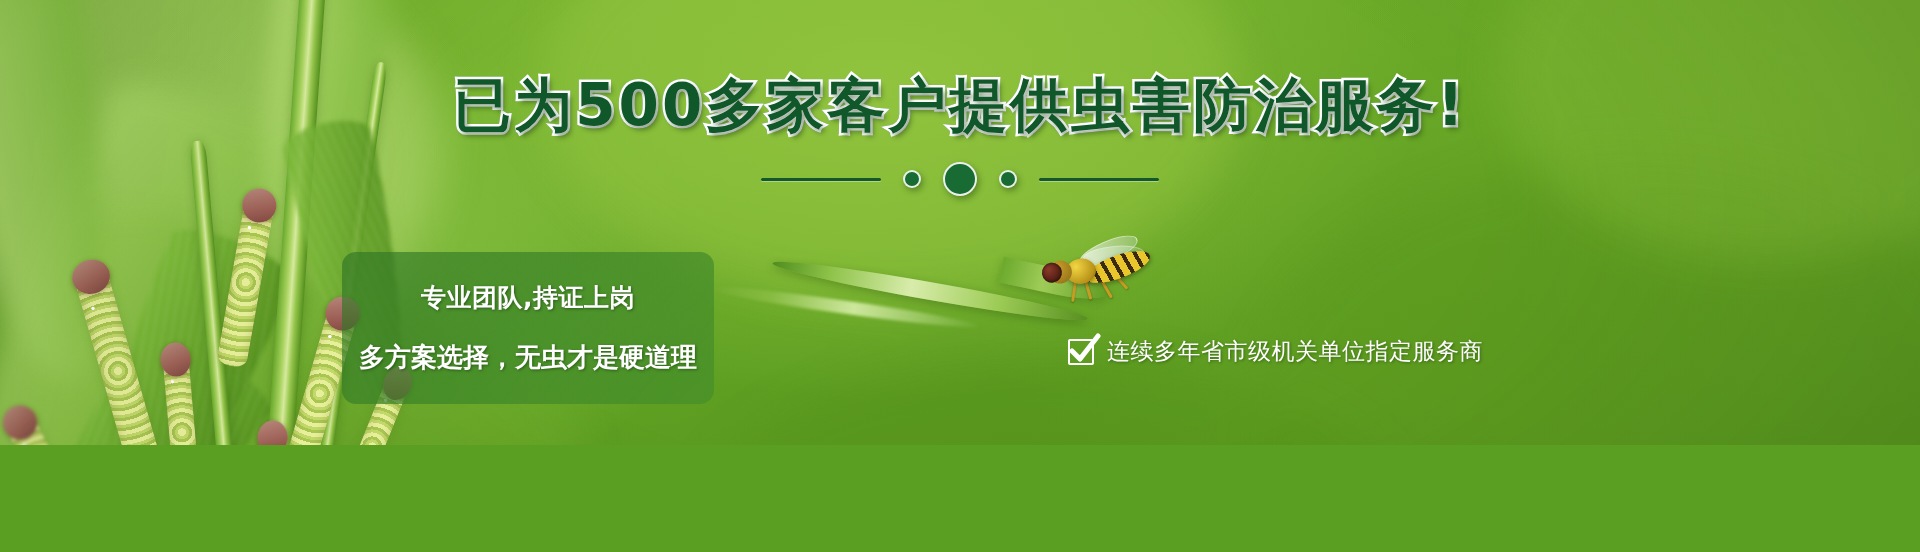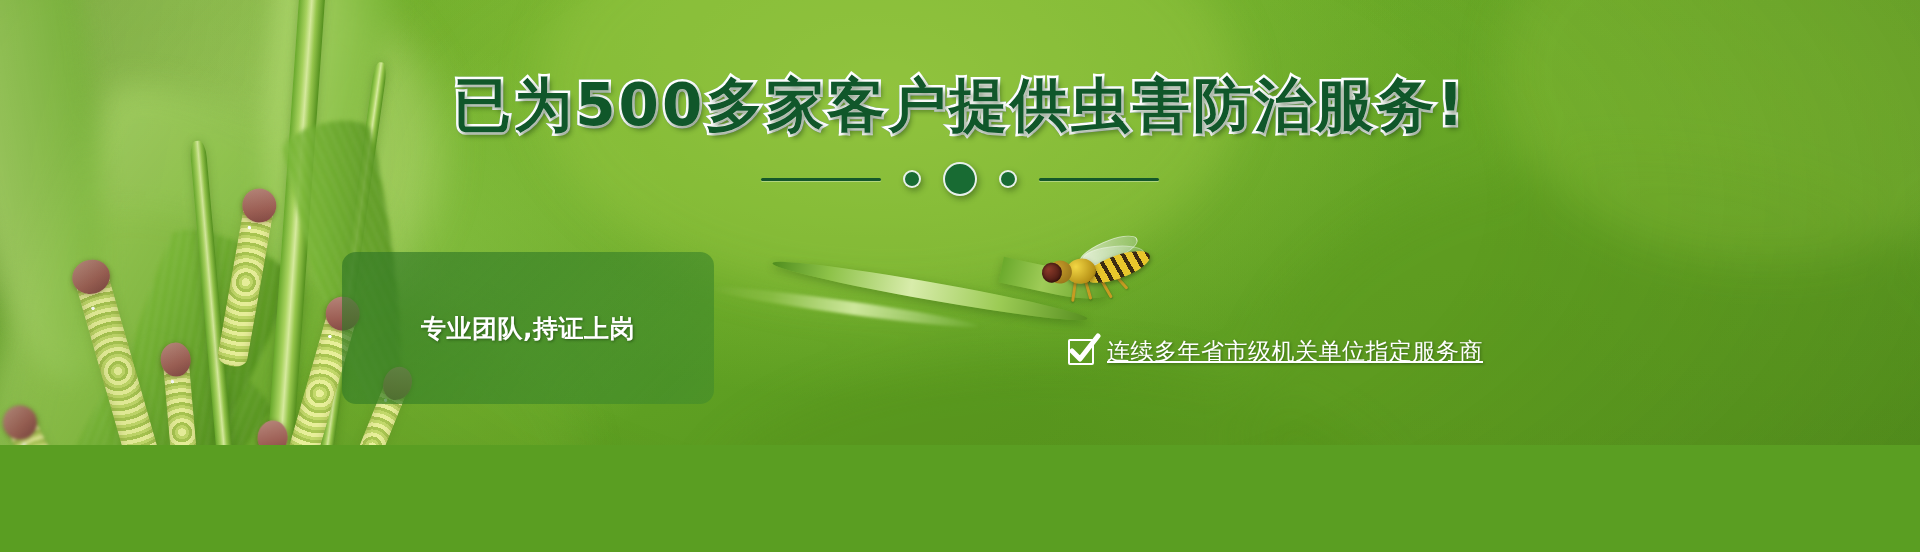--- a/index.html
+++ b/index.html
@@ -275,21 +275,20 @@
     border-radius:2px;
   }
   .cbox svg { position:absolute; left:-3px; top:-9px; }
   .bullet-text {
     color:#ffffff;
     font-size:23px;
     letter-spacing:.5px;
     white-space:nowrap;
     text-shadow:1px 1px 3px rgba(10,40,5,.45);
     font-family:"DejaVu Sans","Liberation Sans",sans-serif;
-    text-decoration:underline;
   }
 
   
   .pests {
     position:absolute;
     left:684px; top:463px;
     display:flex;
     gap:19px;
   }
   .pest {
@@ -365,20 +364,21 @@
   <div class="dots">
     <span class="rule"></span>
     <span class="dot dot-s"></span>
     <span class="dot dot-l"></span>
     <span class="dot dot-s"></span>
     <span class="rule"></span>
   </div>
 
   <div class="panel">
     <div class="panel-line pl-1">专业团队,持证上岗</div>
+    <div class="panel-line pl-2">多方案选择，无虫才是硬道理</div>
   </div>
 
   <div class="bullets">
     <div class="bullet">
       <span class="cbox">
         <svg width="34" height="34" viewBox="0 0 34 34" aria-hidden="true">
           <path d="M5 19 L13 27 L31 4" fill="none" stroke="#ffffff" stroke-width="5" stroke-linecap="round" stroke-linejoin="round"></path>
         </svg>
       </span>
       <span class="bullet-text">连续多年省市级机关单位指定服务商</span>

